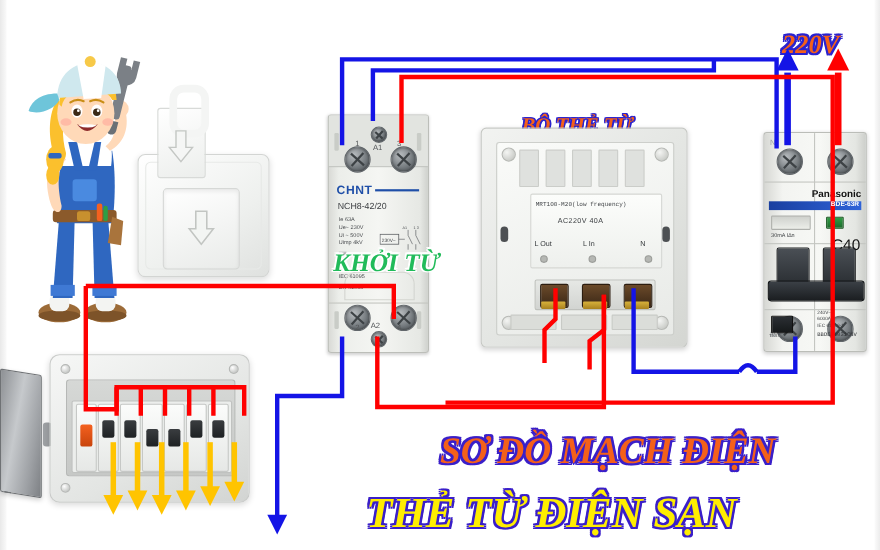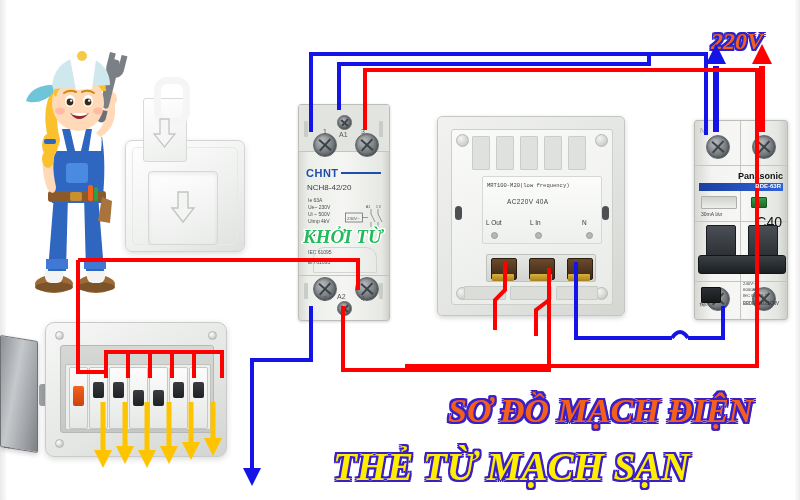--- a/index.html
+++ b/index.html
@@ -7,28 +7,28 @@
   #stage{position:relative;width:800px;height:500px;background:#ffffff;overflow:hidden;}
   #stage::before{content:"";position:absolute;left:0;top:0;width:6px;height:500px;
     background:linear-gradient(90deg,#e9e9e9,#fafafa);pointer-events:none;}
   #stage::after{content:"";position:absolute;right:0;top:0;width:5px;height:500px;
     background:linear-gradient(270deg,#ececec,#fbfbfb);pointer-events:none;}
   .wires{position:absolute;left:0;top:0;width:800px;height:500px;}
 
   
   .ttl{position:absolute;white-space:nowrap;font-family:"Liberation Serif",serif;font-weight:bold;font-style:italic;}
   #title-line1{left:400px;top:392px;font-size:34px;color:#f4601a;
-    text-shadow:-2px -2px 0 #3a1fc9,2px -2px 0 #3a1fc9,-2px 2px 0 #3a1fc9,2px 2px 0 #3a1fc9,0 -2px 0 #3a1fc9,0 2px 0 #3a1fc9,-2px 0 0 #3a1fc9,2px 0 0 #3a1fc9;margin-left:48px;}
+    text-shadow:-2px -2px 0 #3a1fc9,2px -2px 0 #3a1fc9,-2px 2px 0 #3a1fc9,2px 2px 0 #3a1fc9,0 -2px 0 #3a1fc9,0 2px 0 #3a1fc9,-2px 0 0 #3a1fc9,2px 0 0 #3a1fc9;}
   #title-line2{left:333px;top:444px;font-size:39px;color:#ffee00;
     text-shadow:-2px -2px 0 #3a1fc9,2px -2px 0 #3a1fc9,-2px 2px 0 #3a1fc9,2px 2px 0 #3a1fc9,0 -2px 0 #3a1fc9,0 2px 0 #3a1fc9,-2px 0 0 #3a1fc9,2px 0 0 #3a1fc9;}
   #label-220v{left:711px;top:28px;font-size:24px;color:#f4601a;
     text-shadow:-1.6px -1.6px 0 #2a22cf,1.6px -1.6px 0 #2a22cf,-1.6px 1.6px 0 #2a22cf,1.6px 1.6px 0 #2a22cf,0 -1.6px 0 #2a22cf,0 1.6px 0 #2a22cf,-1.6px 0 0 #2a22cf,1.6px 0 0 #2a22cf;}
   #label-card-module{left:474px;top:104px;font-size:19px;color:#f4601a;
     text-shadow:-1.3px -1.3px 0 #2a22cf,1.3px -1.3px 0 #2a22cf,-1.3px 1.3px 0 #2a22cf,1.3px 1.3px 0 #2a22cf,0 -1.3px 0 #2a22cf,0 1.3px 0 #2a22cf,-1.3px 0 0 #2a22cf,1.3px 0 0 #2a22cf;}
-  #label-contactor{left:303px;top:226px;font-size:19px;color:#21bb5a;
+  #label-contactor{left:303px;top:226px;font-size:23px;color:#21bb5a;
     text-shadow:-1.4px -1.4px 0 #fff,1.4px -1.4px 0 #fff,-1.4px 1.4px 0 #fff,1.4px 1.4px 0 #fff,0 -1.4px 0 #fff,0 1.4px 0 #fff,-1.4px 0 0 #fff,1.4px 0 0 #fff;}
   #label-cb-branch{left:96px;top:310px;font-size:18px;color:#21bb5a;
     text-shadow:-1.4px -1.4px 0 #fff,1.4px -1.4px 0 #fff,-1.4px 1.4px 0 #fff,1.4px 1.4px 0 #fff,0 -1.4px 0 #fff,0 1.4px 0 #fff,-1.4px 0 0 #fff,1.4px 0 0 #fff;}
 
   
   .dev{position:absolute;}
 
   
   #contactor{left:298px;top:104px;width:90px;height:215px;
     background:linear-gradient(90deg,#d9dad6 0%,#eceeea 10%,#f5f6f3 50%,#e6e8e4 92%,#cfd1cd 100%);
@@ -262,20 +262,21 @@
 
     <div class="term" style="left:14px;top:172px;"></div>
     <span class="tnum" style="left:24px;top:190px;">2</span>
     <div class="term" style="left:56px;top:172px;"></div>
     <span class="tnum" style="left:62px;top:190px;">4</span>
     <div class="term sm" style="left:38px;top:196px;"></div>
     <span class="tnum" style="left:38px;top:188px;">A2</span>
   </div>
   <span class="ttl" id="label-contactor">KHỞI TỪ</span>
 
+  <span class="ttl" id="label-card-module">BỘ THẺ TỪ</span>
   <div id="card-reader" class="dev">
     <div id="cr-inner">
       <div class="cr-screw" style="left:4px;top:4px;"></div>
       <div class="cr-screw" style="right:4px;top:4px;"></div>
       <div class="cr-screw" style="left:4px;bottom:4px;"></div>
       <div class="cr-screw" style="right:4px;bottom:4px;"></div>
 
       <div class="cr-slot" style="left:20px;top:6px;width:16px;height:32px;"></div>
       <div class="cr-slot" style="left:44px;top:6px;width:16px;height:32px;"></div>
       <div class="cr-slot" style="left:68px;top:6px;width:16px;height:32px;"></div>
@@ -424,15 +425,15 @@
         <path d="M125 464 l9 -18 -18 0 z"></path>
         <path d="M147 468 l9 -18 -18 0 z"></path>
         <path d="M169 464 l9 -18 -18 0 z"></path>
         <path d="M191 460 l9 -18 -18 0 z"></path>
         <path d="M213 456 l9 -18 -18 0 z"></path>
       </g>
     </g>
   </svg>
 
   <span class="ttl" id="title-line1">SƠ ĐỒ MẠCH ĐIỆN</span>
-  <span class="ttl" id="title-line2">THẺ TỪ MẠCH SẠN</span>
+  <span class="ttl" id="title-line2">THẺ TỪ ĐIỆN SẠN</span>
 
 </div>
 
 </body></html>

